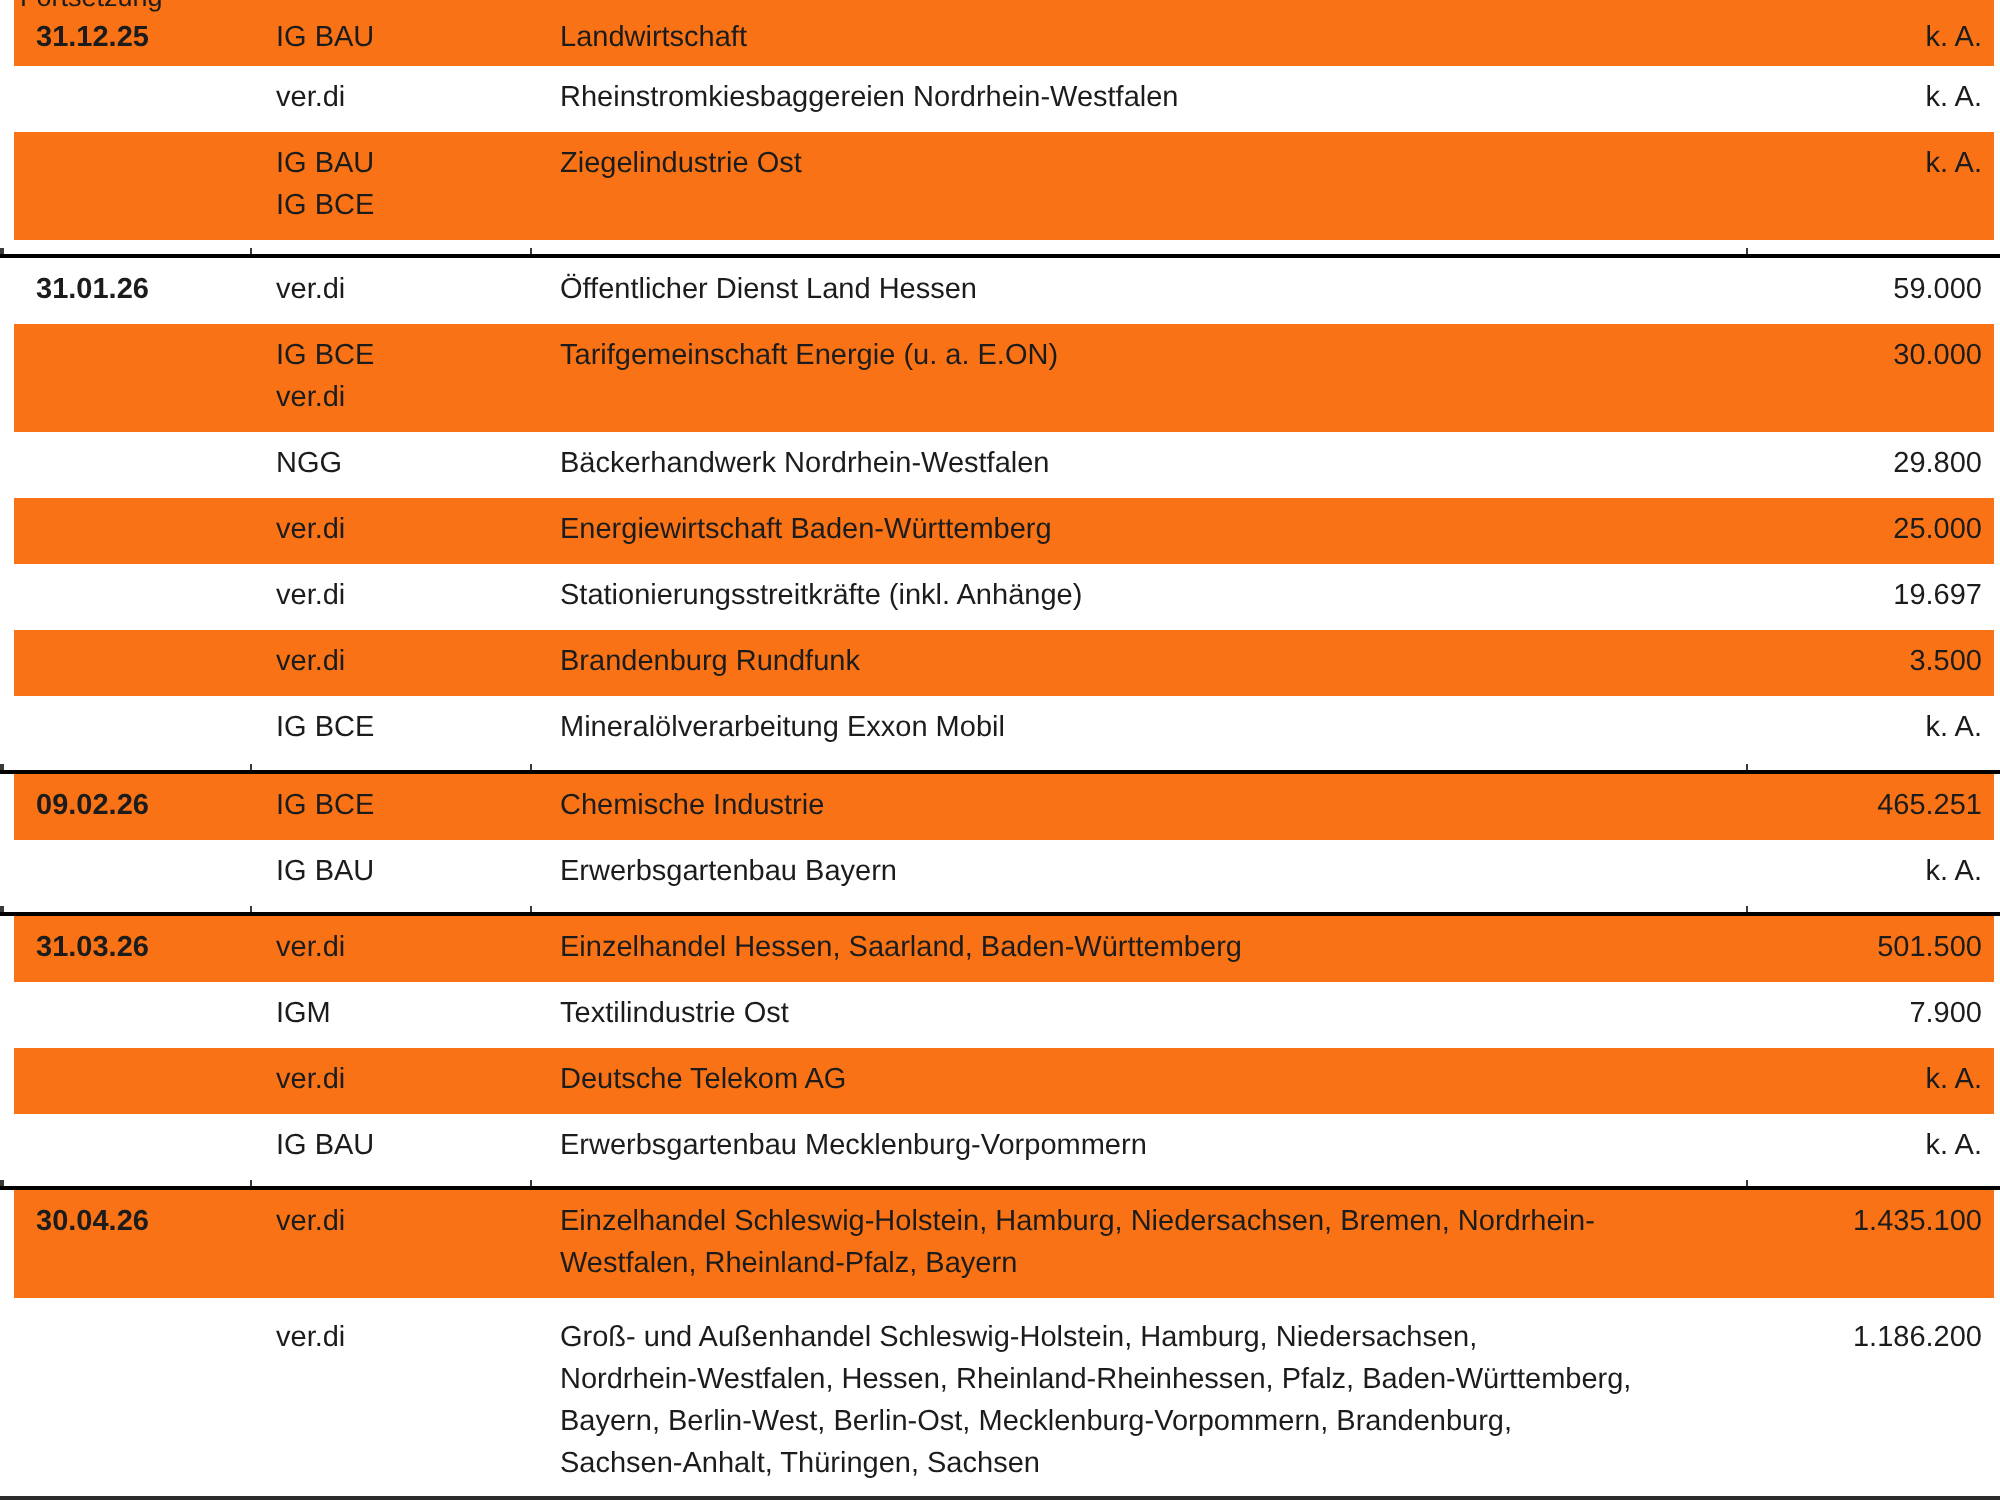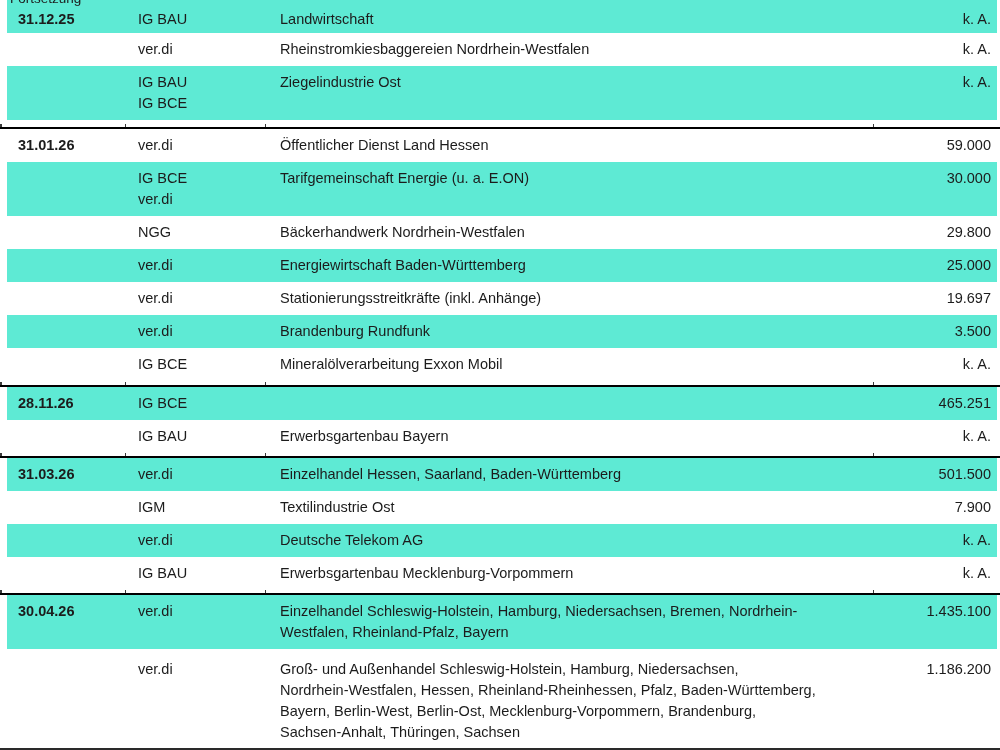--- a/index.html
+++ b/index.html
@@ -16,21 +16,21 @@
     font-size: 13.5px; color: #1c1c1c; z-index: 2;
   }
 
   .row {
     display: flex; align-items: flex-start;
     margin-left: 7px; width: 990px;
     box-sizing: border-box;
     padding: 6px 0;
     font-size: 14.5px; line-height: 21px;
   }
-  .row.shaded { background: #5eead4; }
+  .row.shaded { background: #f97316; }
   .row.first { padding-top: 9px; padding-bottom: 3px; }
   .row.quad  { padding-top: 10px; }
 
   .c { box-sizing: border-box; }
   .c.date  { width: 118px; padding-left: 11px; font-weight: bold; }
   .c.union { width: 140px; padding-left: 13px; white-space: pre-line; }
   .c.desc  { width: 608px; padding-left: 15px; padding-right: 12px; white-space: pre-line; }
   .c.desc b { font-weight: normal; }
   .c.val   { flex: 1; text-align: right; padding-right: 6px; }
 
@@ -134,22 +134,23 @@
   </div>
 
   <div class="divider d2">
       <span class="tick t0"></span>
       <span class="tick t1"></span>
       <span class="tick t2"></span>
       <span class="tick t3"></span>
     </div>
 
   <div class="row shaded">
-    <div class="c date">28.11.26</div>
+    <div class="c date">09.02.26</div>
     <div class="c union">IG BCE</div>
+    <div class="c desc"><b>Chemische Industrie</b> <span></span></div>
     <div class="c val">465.251</div>
   </div>
   <div class="row">
     <div class="c date"></div>
     <div class="c union">IG BAU</div>
     <div class="c desc"><b>Erwerbsgartenbau</b> <span>Bayern</span></div>
     <div class="c val">k. A.</div>
   </div>
 
   <div class="divider d3">

